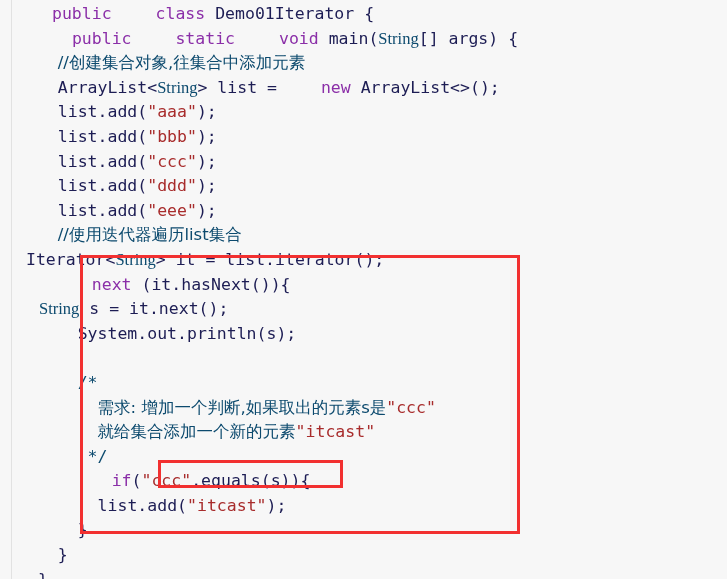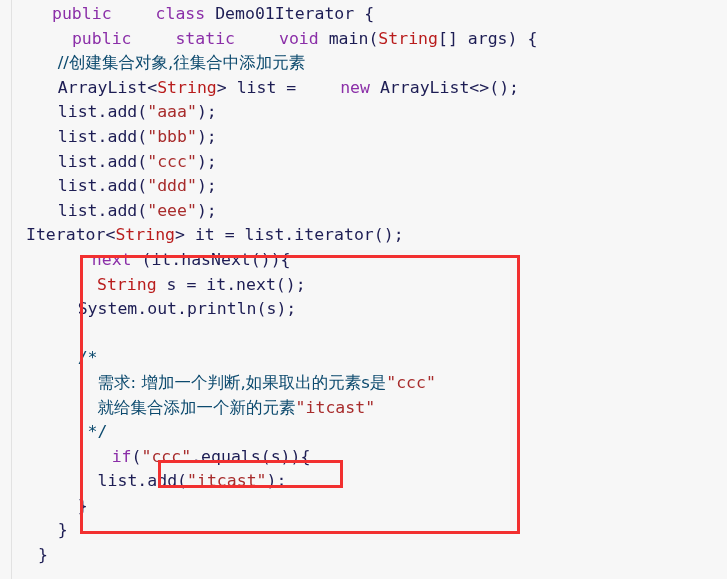--- a/index.html
+++ b/index.html
@@ -44,21 +44,21 @@
     height: 24.6px;
     line-height: 24.6px;
     font-size: 16.5px;
     white-space: pre;
     color: #202060;
     letter-spacing: 0px;
   }
 
   
   .kw   { color: #8b2fa8; margin-left: 34px; }            
-  .typ  { color: #b91c1c; }            
+  .typ  { color: #0c4a6e; font-family: Liberation Serif, serif; }            
   .id   { color: #1d1d54; }            
   .str  { color: #a82c2c; }            
   .cmt  { color: #0c4a6e; }            
   .cmtstr { color: #a82c2c; }          
   .pun  { color: #1d1d54; }
 
   .cmt-cn { font-family: "DejaVu Sans", "Liberation Sans", sans-serif; }
 
   
   .annot-box {
@@ -91,23 +91,24 @@
   <div id="code-area">
       <div class="code-line" style="padding-left: 18px;"><span class="kw">public</span><span class="pun"> </span><span class="kw">class</span><span class="pun"> </span><span class="id">Demo01Iterator</span><span class="pun"> </span><span class="pun">{</span></div>
       <div class="code-line" style="padding-left: 37.9px;"><span class="kw">public</span><span class="pun"> </span><span class="kw">static</span><span class="pun"> </span><span class="kw">void</span><span class="pun"> </span><span class="id">main</span><span class="pun">(</span><span class="typ">String</span><span class="pun">[] </span><span class="id">args</span><span class="pun">) </span><span class="pun">{</span></div>
       <div class="code-line" style="padding-left: 57.8px;"><span class="cmt cmt-cn">//创建集合对象,往集合中添加元素</span></div>
       <div class="code-line" style="padding-left: 57.8px;"><span class="id">ArrayList</span><span class="pun">&lt;</span><span class="typ">String</span><span class="pun">&gt; </span><span class="id">list</span><span class="pun"> = </span><span class="kw">new</span><span class="pun"> </span><span class="id">ArrayList</span><span class="pun">&lt;&gt;();</span></div>
       <div class="code-line" style="padding-left: 57.8px;"><span class="id">list</span><span class="pun">.</span><span class="id">add</span><span class="pun">(</span><span class="str">"aaa"</span><span class="pun">);</span></div>
       <div class="code-line" style="padding-left: 57.8px;"><span class="id">list</span><span class="pun">.</span><span class="id">add</span><span class="pun">(</span><span class="str">"bbb"</span><span class="pun">);</span></div>
       <div class="code-line" style="padding-left: 57.8px;"><span class="id">list</span><span class="pun">.</span><span class="id">add</span><span class="pun">(</span><span class="str">"ccc"</span><span class="pun">);</span></div>
       <div class="code-line" style="padding-left: 57.8px;"><span class="id">list</span><span class="pun">.</span><span class="id">add</span><span class="pun">(</span><span class="str">"ddd"</span><span class="pun">);</span></div>
       <div class="code-line" style="padding-left: 57.8px;"><span class="id">list</span><span class="pun">.</span><span class="id">add</span><span class="pun">(</span><span class="str">"eee"</span><span class="pun">);</span></div>
+      <div class="code-line" style="padding-left: 57.8px;"><span class="cmt cmt-cn">//使用迭代器遍历list集合</span></div>
       <div class="code-line" style="padding-left: 26px;"><span class="id">Iterator</span><span class="pun">&lt;</span><span class="typ">String</span><span class="pun">&gt; </span><span class="id">it</span><span class="pun"> = </span><span class="id">list</span><span class="pun">.</span><span class="id">iterator</span><span class="pun">();</span></div>
       <div class="code-line" style="padding-left: 57.8px;"><span class="kw">next</span><span class="pun"> (</span><span class="id">it</span><span class="pun">.</span><span class="id">hasNext</span><span class="pun">()){</span></div>
-      <div class="code-line" style="padding-left: 97px;"><span class="typ">String</span><span class="pun"> </span><span class="id">s</span><span class="pun"> = </span><span class="id">it</span><span class="pun">.</span><span class="id">next</span><span class="pun">();</span></div>
+      <div class="code-line" style="padding-left: 39px;"><span class="typ">String</span><span class="pun"> </span><span class="id">s</span><span class="pun"> = </span><span class="id">it</span><span class="pun">.</span><span class="id">next</span><span class="pun">();</span></div>
       <div class="code-line" style="padding-left: 77.7px;"><span class="id">System</span><span class="pun">.</span><span class="id">out</span><span class="pun">.</span><span class="id">println</span><span class="pun">(</span><span class="id">s</span><span class="pun">);</span></div>
       <div class="code-line" style="padding-left: 18px;">&nbsp;</div>
       <div class="code-line" style="padding-left: 77.7px;"><span class="cmt">/*</span></div>
       <div class="code-line" style="padding-left: 97.6px;"><span class="cmt cmt-cn">需求: 增加一个判断,如果取出的元素s是</span><span class="cmtstr">"ccc"</span></div>
       <div class="code-line" style="padding-left: 97.6px;"><span class="cmt cmt-cn">就给集合添加一个新的元素</span><span class="cmtstr">"itcast"</span></div>
       <div class="code-line" style="padding-left: 77.7px;"><span class="cmt"> */</span></div>
       <div class="code-line" style="padding-left: 77.7px;"><span class="kw">if</span><span class="pun">(</span><span class="str">"ccc"</span><span class="pun">.</span><span class="id">equals</span><span class="pun">(</span><span class="id">s</span><span class="pun">)){</span></div>
       <div class="code-line" style="padding-left: 97.6px;"><span class="id">list</span><span class="pun">.</span><span class="id">add</span><span class="pun">(</span><span class="str">"itcast"</span><span class="pun">);</span></div>
       <div class="code-line" style="padding-left: 77.7px;"><span class="pun">}</span></div>
       <div class="code-line" style="padding-left: 57.8px;"><span class="pun">}</span></div>

